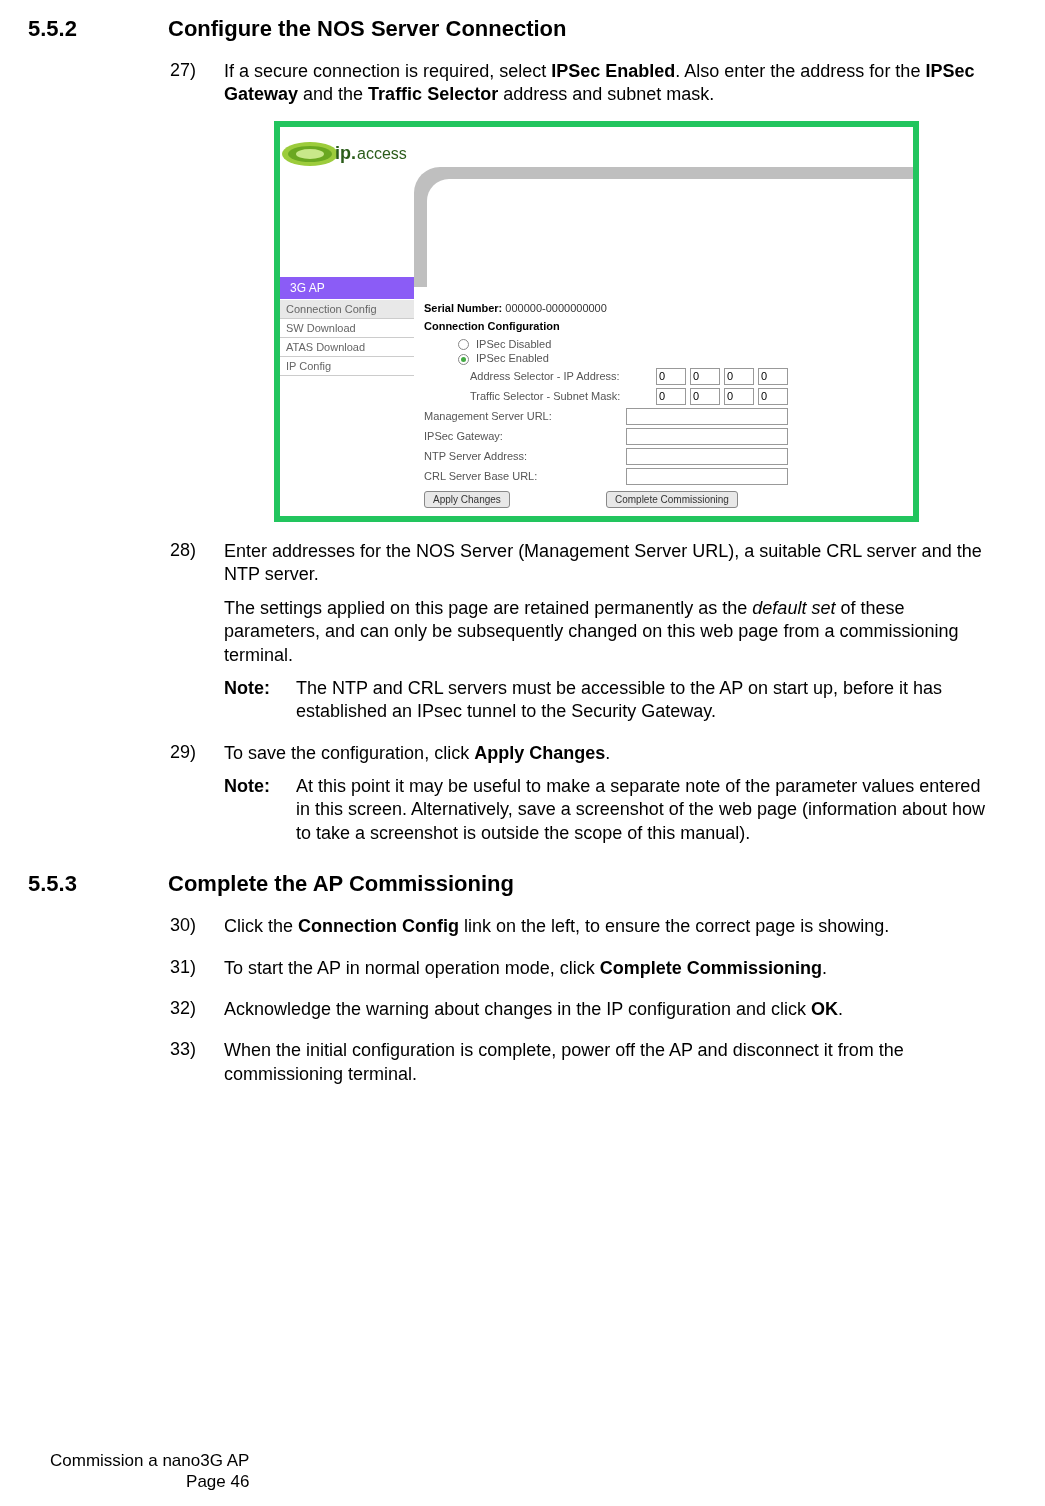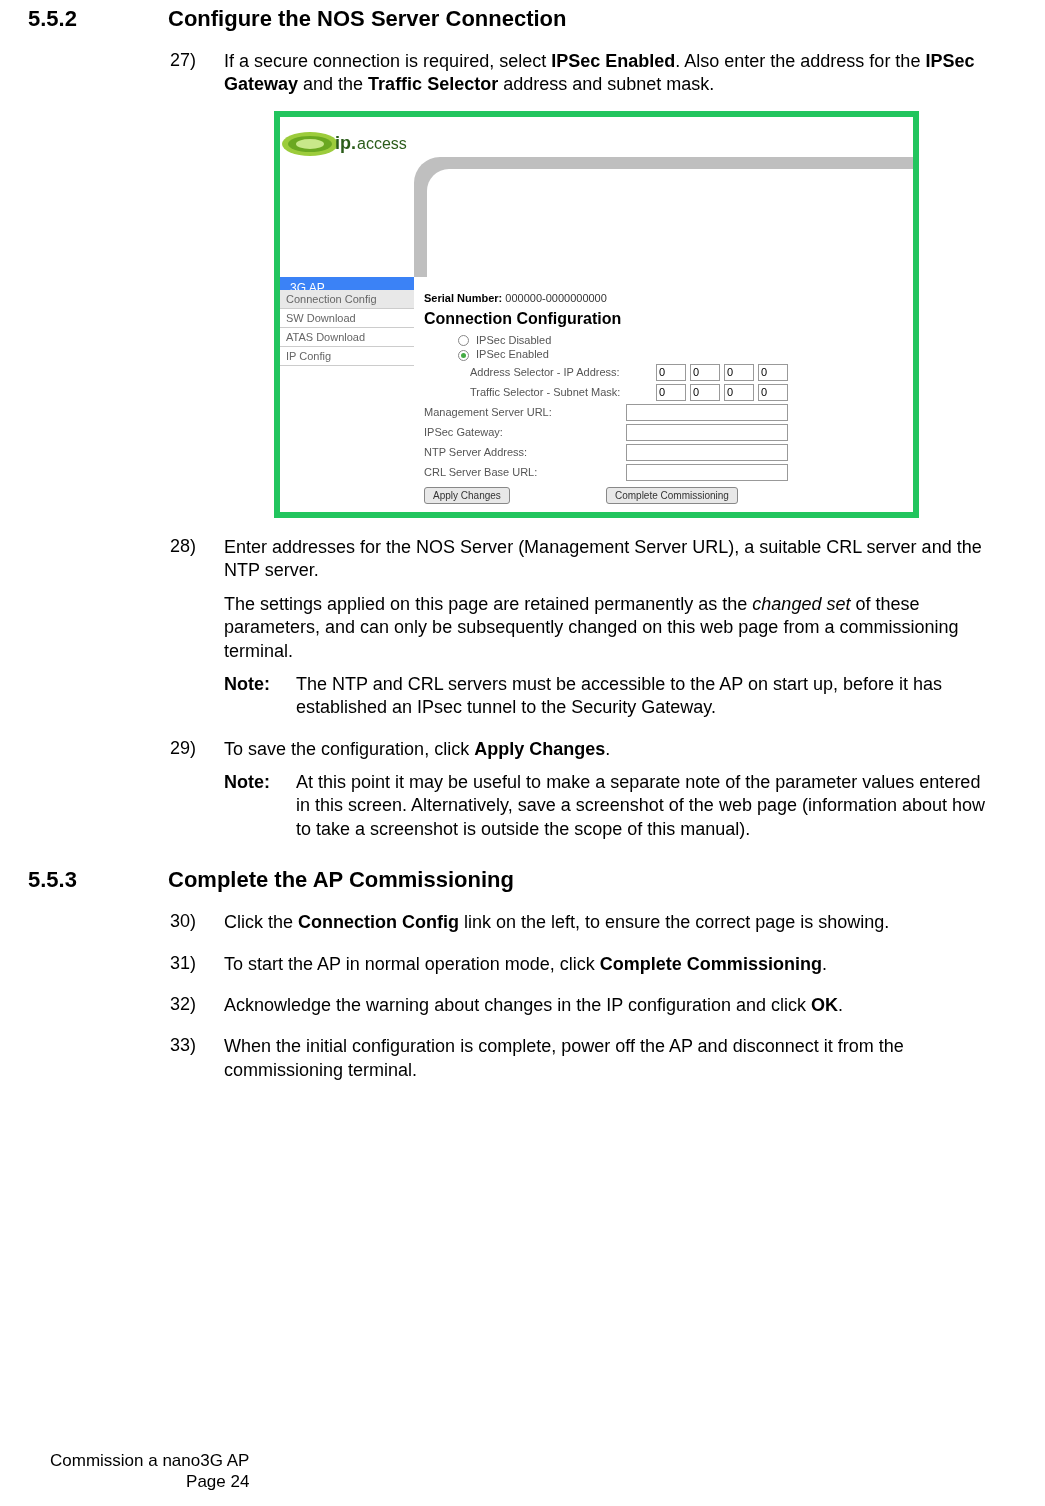--- a/index.html
+++ b/index.html
@@ -61,42 +61,42 @@
     border-top-left-radius: 26px;
   }
   .ui-top-white {
     position: absolute;
     left: 147px; right: 0; top: 52px; height: 120px;
     background: #fff;
     border-top-left-radius: 22px;
   }
   .ui-tab {
     position: absolute;
-    left: 0; top: 160px;
-    background: #3b82f6;
+    left: 0; top: 150px;
+    background: #8b5cf6;
     color: #fff;
     font-size: 12px;
     padding: 4px 10px;
     width: 134px;
   }
   .ui-below { position: relative; margin-top: 105px; display: flex; }
   .ui-sidebar { width: 134px; flex-shrink: 0; }
   .ui-sidebar div {
     border-bottom: 1px solid #ccc;
     padding: 3px 6px;
     font-size: 11px;
     color: #666;
   }
   .ui-sidebar .sel {
     background: #e8e8e8;
   }
   .ui-main { padding: 2px 10px 8px 10px; flex: 1; }
   .ui-serial { font-size: 11px; color: #333; }
   .ui-serial b { color: #000; }
-  .ui-config-head { font-weight: bold; color: #000; font-size: 16px; margin: 6px 0 6px 0; }
+  .ui-config-head { font-weight: bold; color: #000; font-size: 11px; margin: 6px 0 6px 0; }
   .ui-radio-row { margin: 2px 0 2px 10px; padding-left: 24px; }
   .ui-radio {
     display: inline-block; width: 11px; height: 11px; border: 1px solid #888; border-radius: 50%; vertical-align: middle; margin-right: 4px; position: relative; background: #fff;
   }
   .ui-radio.on::after { content: ""; position: absolute; left: 2px; top: 2px; width: 5px; height: 5px; background: #4a4; border-radius: 50%; }
   .ui-field-row { margin: 3px 0; display: flex; align-items: center; }
   .ui-field-row .lbl { width: 202px; }
   .ui-field-row.indent .lbl { width: 186px; padding-left: 0; }
   .ui-field-row.indent { margin-left: 46px; }
   .ui-oct { border: 1px solid #999; width: 30px; height: 17px; font-size: 11px; padding: 1px 2px; margin-right: 4px; }
@@ -118,21 +118,21 @@
     display: flex;
     justify-content: space-between;
     font-size: 17px;
     color: #000;
   }
   .footer-col { line-height: 1.25; }
 </style>
 </head>
 <body>
 
-<div class="h2" style="margin-top:6px;">
+<div class="h2" style="margin-top:16px;">
   <span class="num">5.5.2</span>
   <span>Configure the NOS Server Connection</span>
 </div>
 
 <div class="step">
   <div class="step-num">27)</div>
   <div class="step-body">
     <span>If a secure connection is required, select </span><span class="bold">IPSec Enabled</span><span>. Also enter the address for the </span><span class="bold">IPSec Gateway</span><span> and the </span><span class="bold">Traffic Selector</span><span> address and subnet mask.</span>
   </div>
 </div>
@@ -208,21 +208,21 @@
       </div>
     </div>
   </div>
 </div>
 
 <div class="step">
   <div class="step-num">28)</div>
   <div class="step-body">Enter addresses for the NOS Server (Management Server URL), a suitable CRL server and the NTP server.</div>
 </div>
 <div class="para-ind">
-  <span>The settings applied on this page are retained permanently as the </span><span class="italic">changed set</span><span> of these parameters, and can only be subsequently changed on this web page from a commissioning terminal.</span>
+  <span>The settings applied on this page are retained permanently as the </span><span class="italic">default set</span><span> of these parameters, and can only be subsequently changed on this web page from a commissioning terminal.</span>
 </div>
 <div class="note">
   <div class="note-label">Note:</div>
   <div class="note-body">The NTP and CRL servers must be accessible to the AP on start up, before it has established an IPsec tunnel to the Security Gateway.</div>
 </div>
 
 <div class="step">
   <div class="step-num">29)</div>
   <div class="step-body">
     <span>To save the configuration, click </span><span class="bold">Apply Changes</span><span>.</span>
@@ -260,15 +260,15 @@
 </div>
 
 <div class="step">
   <div class="step-num">33)</div>
   <div class="step-body">When the initial configuration is complete, power off the AP and disconnect it from the commissioning terminal.</div>
 </div>
 
 <div class="footer">
   <div class="footer-col" style="text-align:right">
     <div>Commission a nano3G AP</div>
-    <div>Page 24</div>
+    <div>Page 46</div>
   </div>
 </div>
 
 </body></html>

